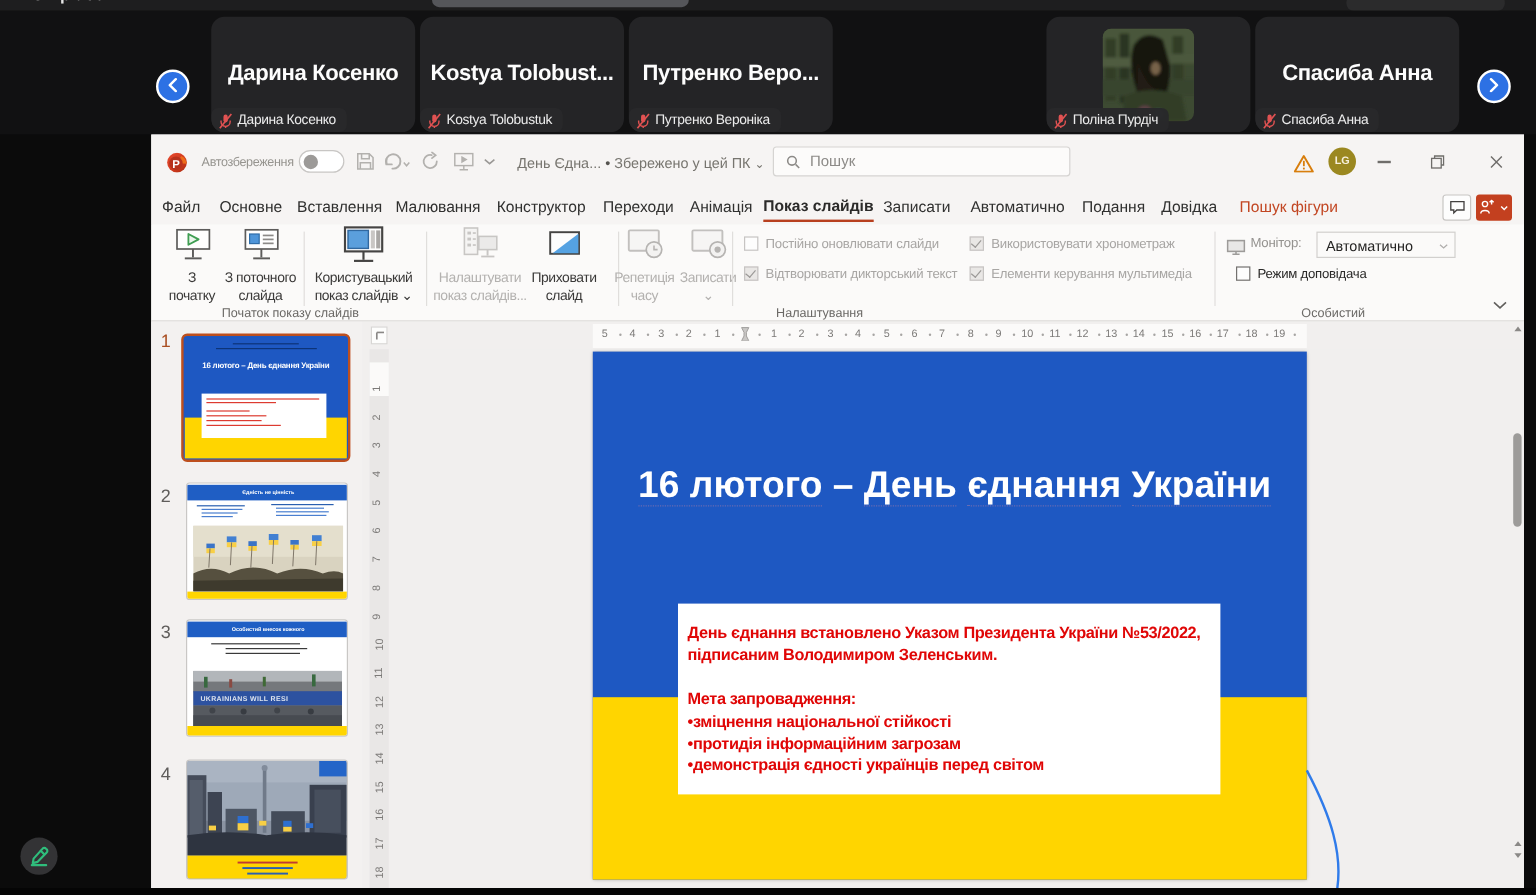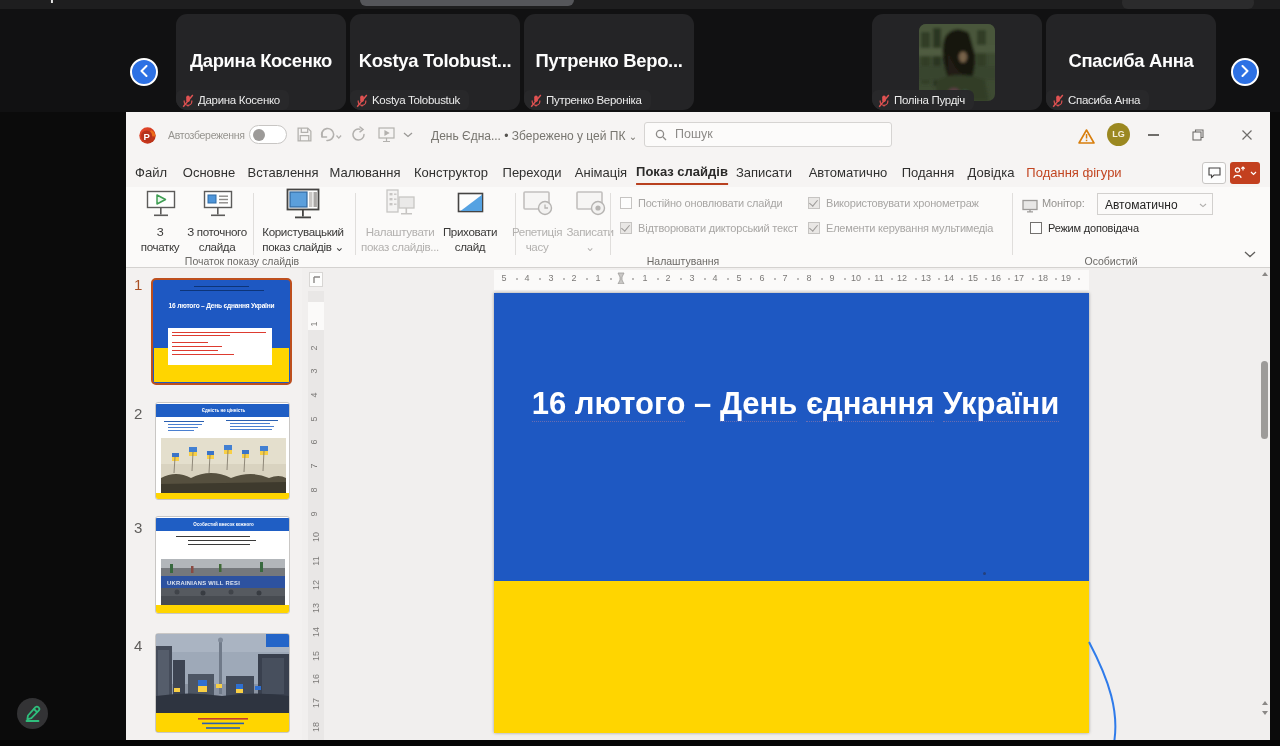--- a/index.html
+++ b/index.html
@@ -227,21 +227,21 @@
     <div class="menuitem" style="left:157px">Вставлення</div>
     <div class="menuitem" style="left:239px">Малювання</div>
     <div class="menuitem" style="left:325px">Конструктор</div>
     <div class="menuitem" style="left:406px">Переходи</div>
     <div class="menuitem" style="left:475px">Анімація</div>
     <div class="menuitem" style="left:556px;font-weight:bold;color:#2b2a29;border-bottom:2.2px solid #b8401f;line-height:23px">Показ слайдів</div>
     <div class="menuitem" style="left:638px">Записати</div>
     <div class="menuitem" style="left:722px">Автоматично</div>
     <div class="menuitem" style="left:802px">Подання</div>
     <div class="menuitem" style="left:865px">Довідка</div>
-    <div class="menuitem" style="left:948px;color:#c24622">Подання фігури</div>
+    <div class="menuitem" style="left:948px;color:#c24622">Пошук фігури</div>
     <div class="abs" style="left:1076px;top:2px;width:24px;height:22px;border:1px solid #c8c6c4;border-radius:3px;background:#fdfdfd">
       <svg width="13" height="12" viewBox="0 0 13 12" style="position:absolute;left:5px;top:4px" fill="none" stroke="#434140" stroke-width="1.1">
           <path d="M1 1 H12 V8 H6 L3.5 10.5 V8 H1 Z"></path>
         </svg>
       </div>
     <div class="abs" style="left:1104px;top:2px;width:30px;height:22px;border-radius:3px;background:#c3401f">
       <svg width="14" height="13" viewBox="0 0 14 13" style="position:absolute;left:3px;top:4px" fill="none" stroke="#fff" stroke-width="1.2">
         <circle cx="4.5" cy="4" r="2.2"></circle>
           <path d="M1 12 C1 8.5 8 8.5 8 12"></path>
           <path d="M10 4.5 V1 M8.3 2.6 L10 1 l1.7 1.6"></path>
@@ -546,20 +546,21 @@
       <div class="vnum" style="top:360px">15</div>
         <div class="vnum" style="top:383px">16</div>
       <div class="vnum" style="top:407px">17</div>
         <div class="vnum" style="top:431px">18</div>
     </div>
 
     <div id="slide">
       <div id="slideyellow"></div>
       <div id="bigtitle"><span class="sp">16 лютого</span> – <span class="sp">День</span> <span class="sp">єднання</span> <span class="sp">України</span></div>
       <div class="abs" style="left:489px;top:279px;width:3px;height:3px;background:#25407c;border-radius:50%"></div>
+        <div id="whitebox">День єднання встановлено Указом Президента України №53/2022,<br>підписаним Володимиром Зеленським.<br><br>Мета запровадження:<br>•зміцнення національної стійкості<br>•протидія інформаційним загрозам<br>•демонстрація єдності українців перед світом</div>
     </div>
     <svg width="70" height="152" viewBox="0 0 70 152" style="position:absolute;left:954px;top:330px">
       <path d="M9 44 C28 80 41 115 33 150" stroke="#2f7bea" stroke-width="2" fill="none"></path>
     </svg>
     <div id="scrollthumb"></div>
     <svg width="8" height="6" viewBox="0 0 8 6" style="position:absolute;left:1135px;top:3px">
         <path d="M4 1 L7 5 H1 Z" fill="#8a8886"></path>
       </svg>
     <svg width="8" height="16" viewBox="0 0 8 16" style="position:absolute;left:1135px;top:432px">
       <path d="M4 1 L7 5 H1 Z" fill="#8a8886"></path>

